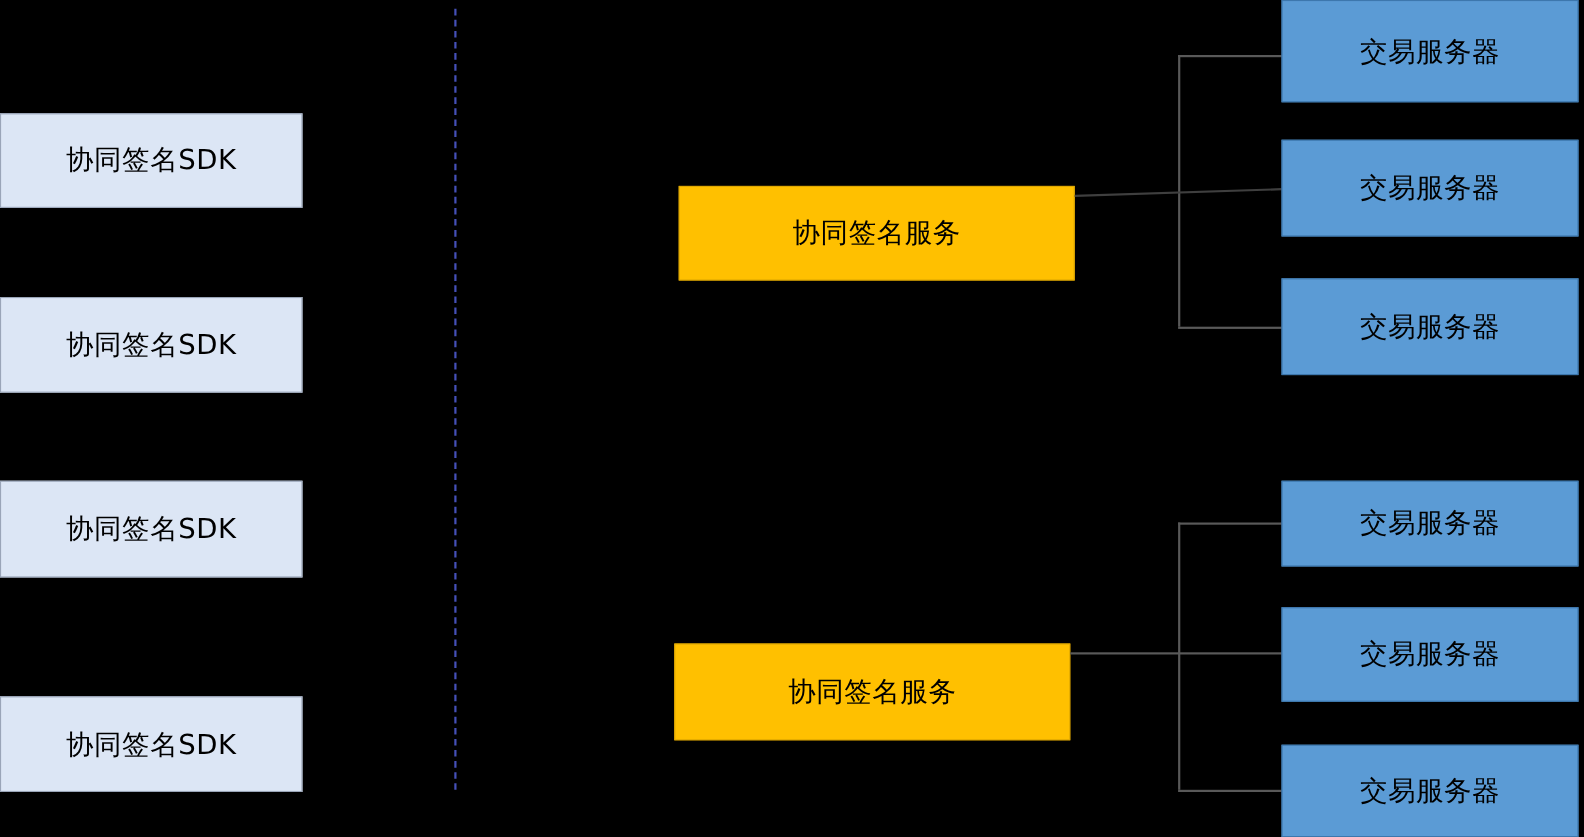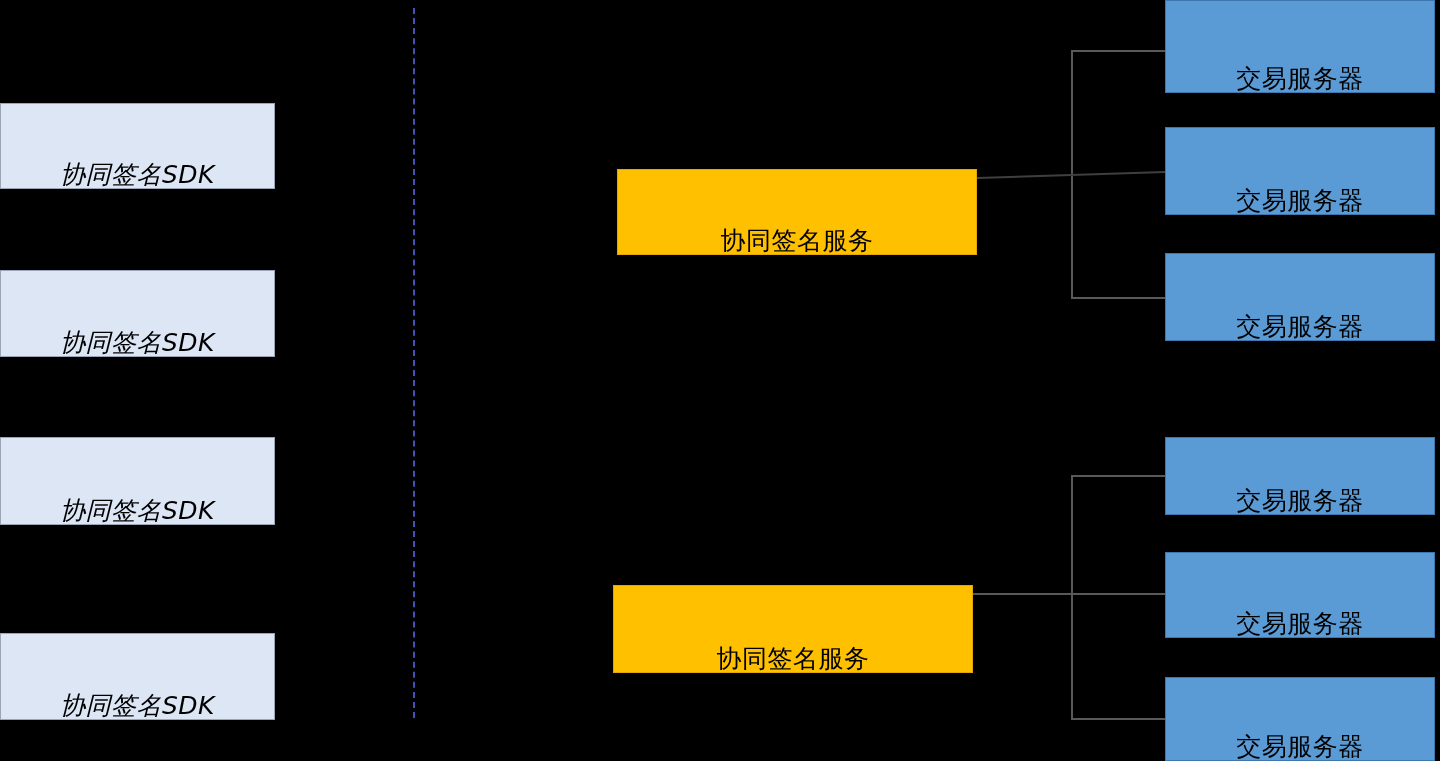--- a/index.html
+++ b/index.html
@@ -16,34 +16,33 @@
     height: 761px;
     background: #000000;
     overflow: hidden;
   }
 
   
   .node {
     position: absolute;
     box-sizing: border-box;
     display: flex;
-    align-items: flex-end;
+    align-items: center;
     justify-content: center;
     text-align: center;
     color: #000000;
     font-size: 25px;
     line-height: 1.1;
     letter-spacing: 0.5px;
     white-space: nowrap;
   }
 
   .node-sdk {
     background: #dce6f5;
     border: 1px solid #9aa5b8;
-    font-style: italic;
   }
 
   .node-service {
     background: #ffc000;
     border: 1px solid #e0a800;
     margin-top: 36px;
   }
 
   .node-server {
     background: #5b9bd5;

